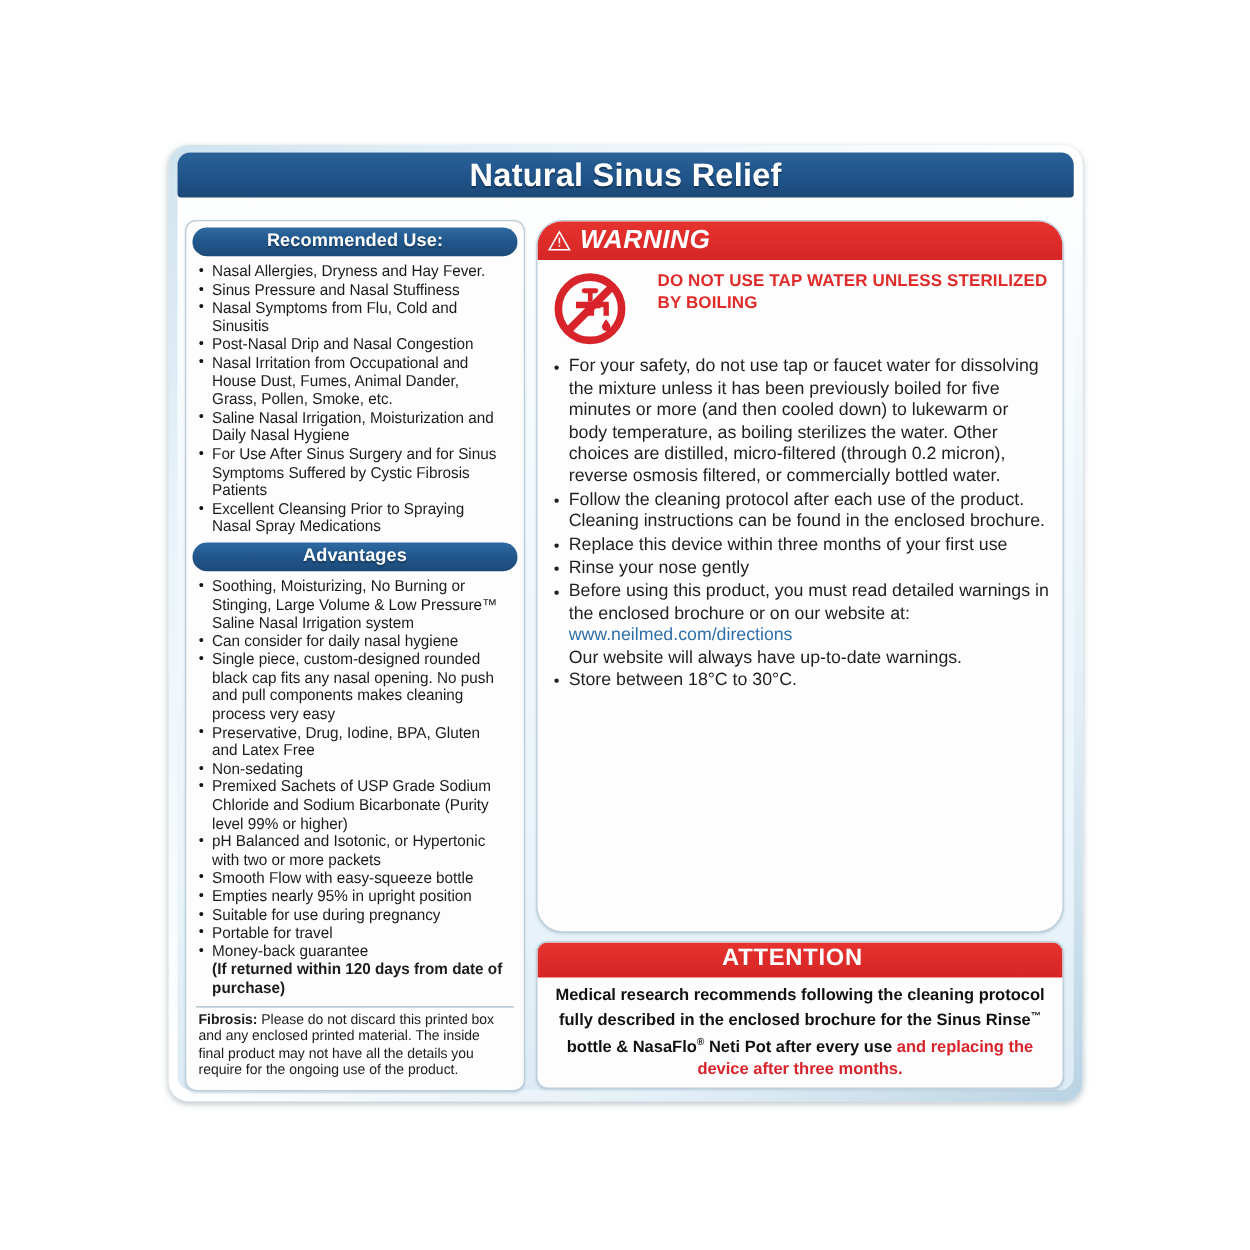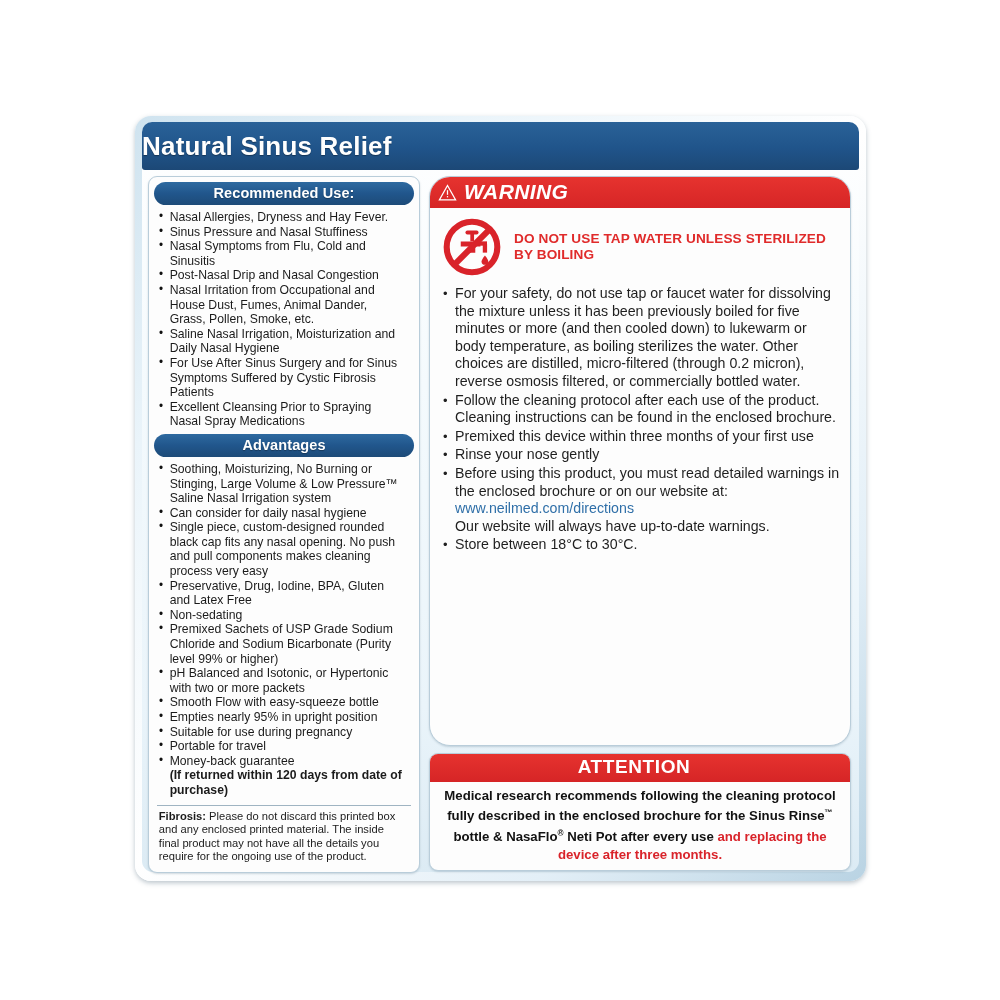--- a/index.html
+++ b/index.html
@@ -19,25 +19,25 @@
     overflow:hidden;
   }
   .carton-inner{
     position:absolute;left:7px;top:6px;right:7px;bottom:9px;
     border-radius:11px;
     background:linear-gradient(180deg,#ffffff 0%,#f4fafd 35%,#eaf4fa 78%,#dcebf4 100%);
   }
 
   
   .titlebar{
-    position:absolute;left:7px;top:6px;right:7px;height:48px;
+    position:absolute;left:7px;top:6px;right:7px;height:36px;
     background:linear-gradient(180deg,#2c6498 0%,#1f5party 0%,#205182 55%,#1b4873 100%);
     background:linear-gradient(180deg,#2a6298 0%,#20548a 55%,#1c4876 100%);
     border-radius:10px 10px 3px 3px;
-    display:flex;align-items:center;
+    display:flex;align-items:center;justify-content:center;
   }
   .title-text{
     color:#fff;font-size:26px;font-weight:bold;letter-spacing:.2px;
     text-shadow:0 1px 1px rgba(0,0,0,.35);
   }
 
   
   .cols{position:absolute;left:7px;top:60px;right:7px;bottom:10px;display:flex;}
   .col-left{width:272px;margin-left:6px;}
   .col-gutter{width:9px;}
@@ -90,21 +90,21 @@
   }
   .warn-head{
     background:#e02b2b;background:linear-gradient(180deg,#e6332f 0%,#d62526 100%);
     padding:3px 0 4px 8px;display:flex;align-items:center;gap:7px;
     border-radius:7px 7px 0 0;
   }
   .warn-head .tri{width:19px;height:17px;}
   .warn-head-text{
     color:#fff;font-weight:bold;font-style:italic;font-size:21px;letter-spacing:.4px;
   }
-  .warn-top{display:flex;align-items:center;gap:12px;padding:9px 10px 6px 12px;}
+  .warn-top{display:flex;gap:24px;padding:9px 10px 6px 12px;}
   .notap{width:60px;height:60px;flex:0 0 60px;}
   .notap-text{
     color:#e02b2b;font-weight:bold;font-size:13.6px;line-height:16.5px;letter-spacing:.1px;
   }
   ul.warn-list{list-style:none;margin:2px 0 0 0;padding:0 10px 0 12px;}
   ul.warn-list li{
     position:relative;padding-left:13px;
     font-size:14.2px;line-height:17.6px;color:#1f1f1f;margin-bottom:1px;
   }
   ul.warn-list li:before{
@@ -211,21 +211,21 @@
                 <path d="M45.8 41 c 2.6 3.4 3.6 5 3.6 6.4 a3.6 3.6 0 0 1 -7.2 0 c0-1.4 1-3 3.6-6.4 z"></path>
               </g>
               <line x1="13" y1="51" x2="51" y2="13" stroke="#d9232a" stroke-width="6.5"></line>
             </svg>
             <div class="notap-text">DO NOT USE TAP WATER UNLESS STERILIZED BY BOILING</div>
           </div>
 
           <ul class="warn-list">
             <li>For your safety, do not use tap or faucet water for dissolving the mixture unless it has been previously boiled for five minutes or more (and then cooled down) to lukewarm or body temperature, as boiling sterilizes the water. Other choices are distilled, micro-filtered (through 0.2 micron), reverse osmosis filtered, or commercially bottled water.</li>
             <li>Follow the cleaning protocol after each use of the product. Cleaning instructions can be found in the enclosed brochure.</li>
-            <li>Premixed this device within three months of your first use</li>
+            <li>Replace this device within three months of your first use</li>
             <li>Rinse your nose gently</li>
             <li>
               <span>Before using this product, you must read detailed warnings in the enclosed brochure or on our website at:</span>
               <span class="sub link">www.neilmed.com/directions</span>
               <span class="sub">Our website will always have up-to-date warnings.</span>
             </li>
             <li>Store between 18°C to 30°C.</li>
           </ul>
           <div style="height:6px"></div>
         </div>

